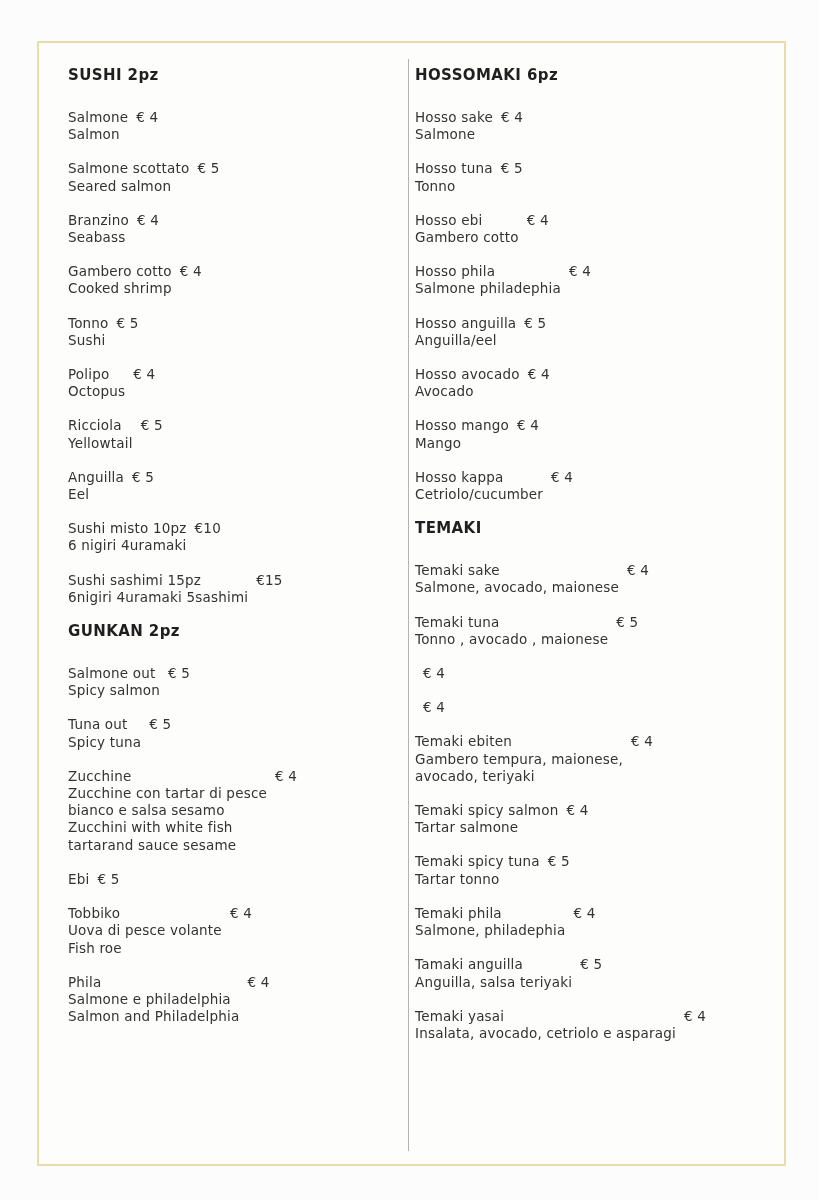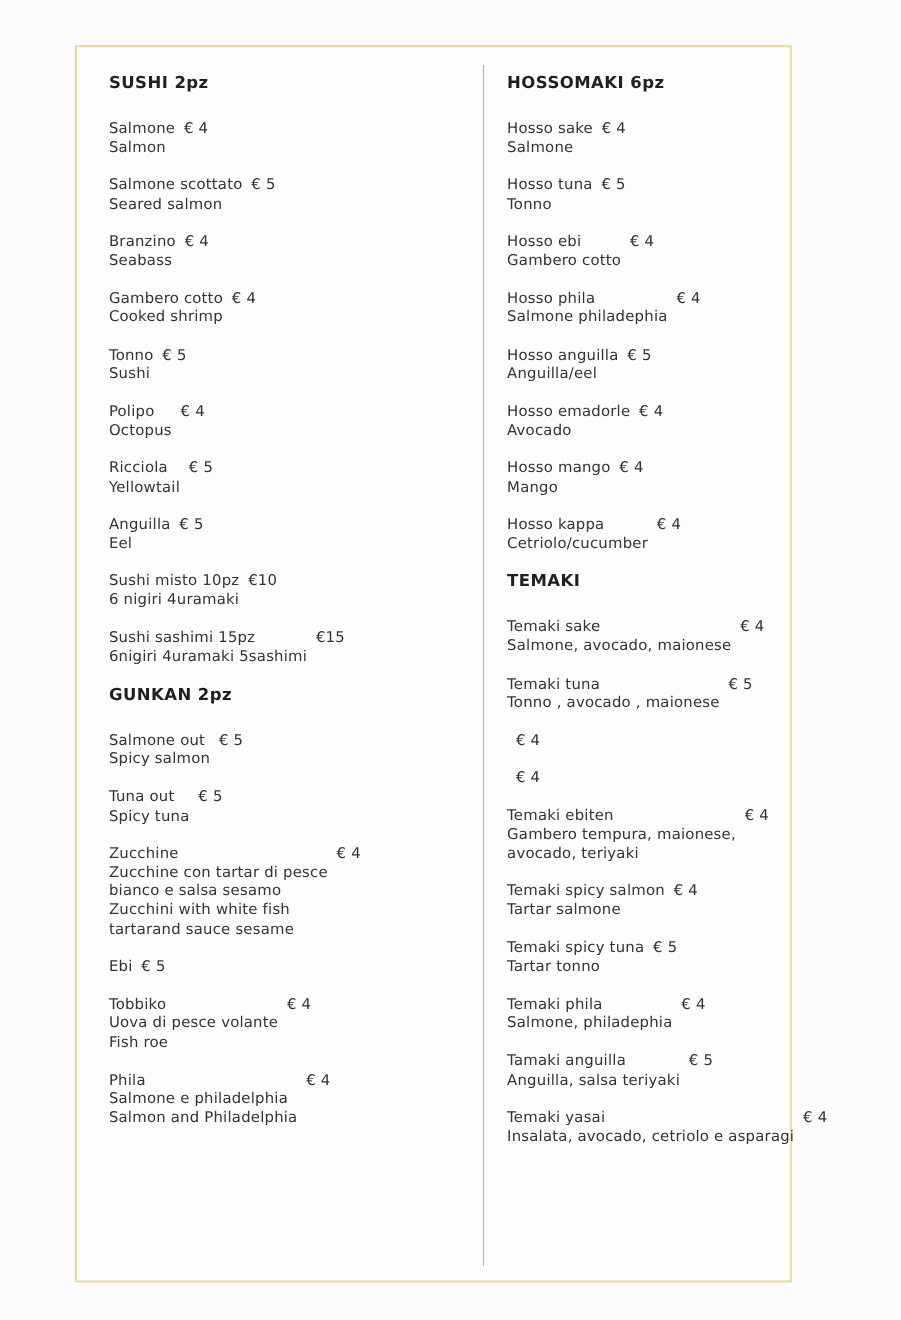--- a/index.html
+++ b/index.html
@@ -5,29 +5,28 @@
   html, body { margin: 0; padding: 0; }
   body {
     width: 819px; height: 1200px;
     background: #fcfcfc;
     position: relative;
     font-family: "DejaVu Sans", sans-serif;
     color: #333;
   }
   .menu-frame {
     position: absolute; left: 37px; top: 41px;
-    width: 652px; height: 1125px;
+    width: 749px; height: 1125px;
     border: 2px solid #e8dcab;
     background: #fdfdfc;
     box-sizing: border-box;
-    margin-left: 31px;
   }
   .column { position: absolute; top: 24px; }
   .col-left  { left: 29px;  width: 322px; }
-  .col-right { left: 391px; width: 322px; }
+  .col-right { left: 376px; width: 322px; }
   .divider {
     position: absolute; left: 369px; top: 16px;
     width: 1px; height: 1092px;
     background: #b3b3b3;
   }
   .section-title {
     font-size: 15px; font-weight: bold; color: #1f1f1f;
     letter-spacing: .4px; line-height: 17px;
     margin: 0 0 25px 0;
   }
@@ -268,21 +267,21 @@
       <div class="item-name">Hosso anguilla</div>
       <div class="item-desc">
                 <div class="desc-line">Anguilla/eel</div>
               </div>
     </div>
     <div class="item-price">€ 5</div>
   </div>
 
   <div class="menu-item">
     <div class="item-text">
-      <div class="item-name">Hosso emadorle</div>
+      <div class="item-name">Hosso avocado</div>
       <div class="item-desc">
                 <div class="desc-line">Avocado</div>
               </div>
     </div>
     <div class="item-price">€ 4</div>
   </div>
 
   <div class="menu-item">
     <div class="item-text">
       <div class="item-name">Hosso mango</div>

